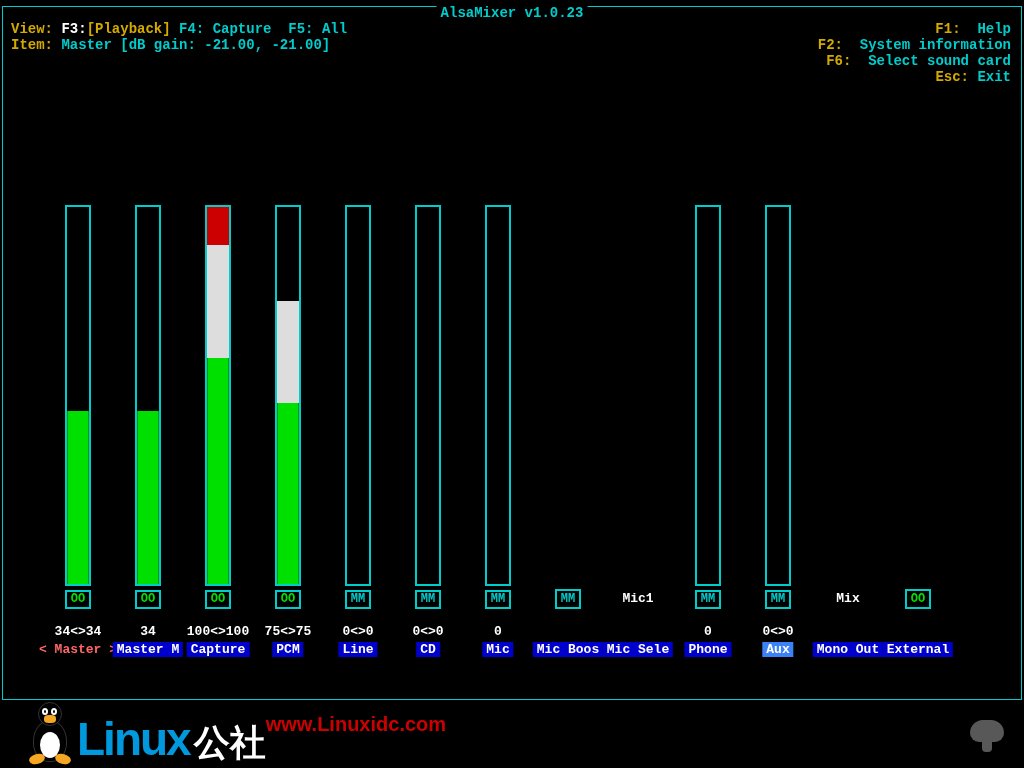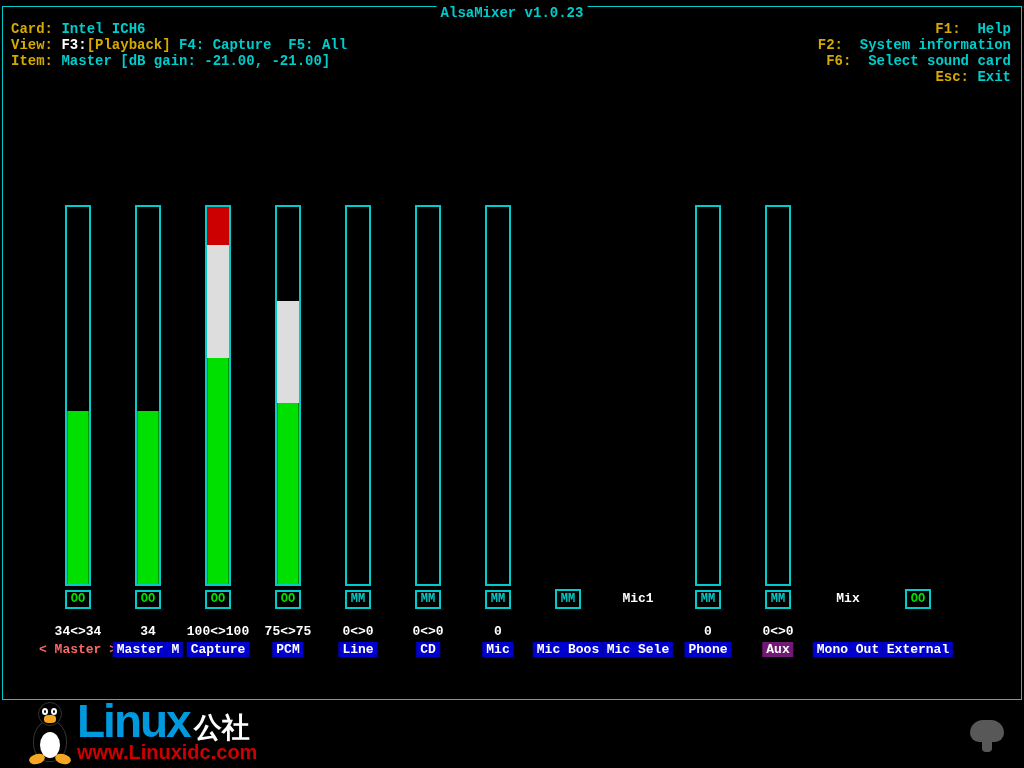--- a/index.html
+++ b/index.html
@@ -139,35 +139,35 @@
   .tux-belly { position: absolute; bottom: 4px; left: 15px; width: 20px; height: 26px; background: #fff; border-radius: 50%;}
   .tux-head { position: absolute; top: 0; left: 13px; width: 24px; height: 24px; background: #000; border-radius: 50%; border:1px solid #333;}
   .tux-eye-l { position:absolute; top:6px; left:17px; width:6px; height:7px; background:#fff; border-radius:50%;}
   .tux-eye-r { position:absolute; top:6px; left:26px; width:6px; height:7px; background:#fff; border-radius:50%;}
   .tux-pupil-l { position:absolute; top:8px; left:19px; width:2px; height:3px; background:#000; border-radius:50%;}
   .tux-pupil-r { position:absolute; top:8px; left:28px; width:2px; height:3px; background:#000; border-radius:50%;}
   .tux-beak { position:absolute; top:13px; left:19px; width:12px; height:8px; background:#f5a623; border-radius:40%;}
   .tux-foot-l { position:absolute; bottom:-2px; left:4px; width:16px; height:10px; background:#f5a623; border-radius:50%; transform:rotate(-15deg);}
   .tux-foot-r { position:absolute; bottom:-2px; right:4px; width:16px; height:10px; background:#f5a623; border-radius:50%; transform:rotate(15deg);}
   .linux-logo {
-    display:flex; flex-direction:column; align-items:flex-start;
+    display:flex; flex-direction:row; align-items:flex-start;
   }
   .linux-main {
     display:flex; align-items:baseline;
     font-family: Arial, sans-serif;
     font-weight: bold;
   }
   .linux-big {
     font-size: 46px;
     color: #0099dd;
     letter-spacing: -2px;
     line-height: 1;
   }
   .linux-cn {
-    font-size: 28px;
+    font-size: 36px;
     color: #ffffff;
     font-family: "SimHei","Microsoft YaHei",sans-serif;
     margin-left: 4px;
     line-height:1;
   }
   .linux-url {
     font-size: 20px;
     color: #cc0000;
     font-family: Arial, sans-serif;
     font-weight: bold;
@@ -192,24 +192,20 @@
   .heiqu-cn { font-size: 28px; color: #777; line-height:1;}
   .heiqu-url { font-size: 14px; color: #666; letter-spacing: 1px; line-height:1.2;}
 </style>
 </head>
 <body>
 
 <div class="frame">
   <div class="title"> AlsaMixer v1.0.23 </div>
 
   <div class="header">
-    <div>
-      <span class="label-gold">Card:</span>
-      <span class="txt-cyan">Intel ICH6</span>
-    </div>
     <div>
       <span class="label-gold">View:</span>
       <span class="txt-white">F3:</span><span class="label-gold">[Playback]</span>
       <span class="txt-cyan">F4: Capture</span>&nbsp;
       <span class="txt-cyan">F5: All</span>
     </div>
     <div>
       <span class="label-gold">Item:</span>
       <span class="txt-cyan">Master [dB gain: -21.00, -21.00]</span>
     </div>
@@ -309,21 +305,21 @@
         <div class="mute-box mute-mm">MM</div>
         <div class="channel-value">0</div>
         <div class="channel-name" style="background: rgb(0, 0, 205);">Phone</div>
       </div>
       <div class="channel">
         <div class="bar-outer">
           <div class="bar-fill" style="width: 100%; height: 0%; display: flex; flex-direction: column-reverse;"></div>
         </div>
         <div class="mute-box mute-mm">MM</div>
         <div class="channel-value">0&lt;&gt;0</div>
-        <div class="channel-name" style="background: #701a75;">Aux</div>
+        <div class="channel-name" style="background: #3b82f6;">Aux</div>
       </div>
       <div class="channel">
         <div class="text-only">Mix</div>
         <div class="channel-name" style="background: rgb(0, 0, 205);">Mono Out</div>
       </div>
       <div class="channel">
         <div class="mute-box mute-oo">OO</div>
         <div class="channel-name" style="background: rgb(0, 0, 205);">External</div>
       </div>
     </div>

